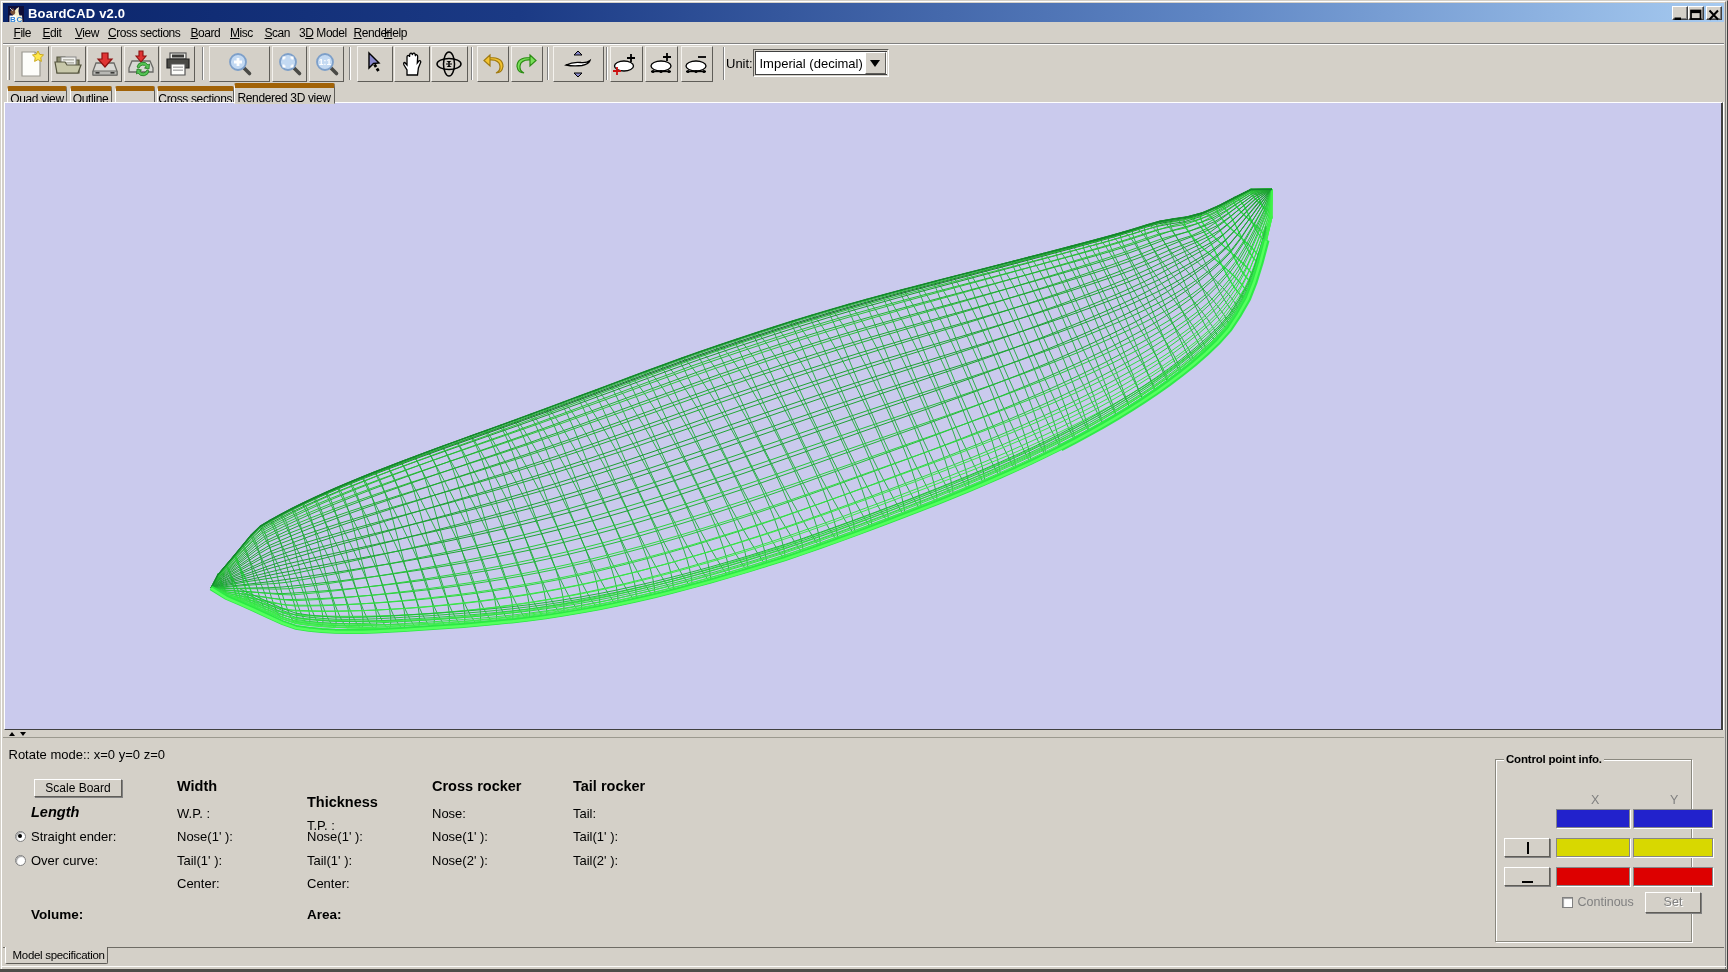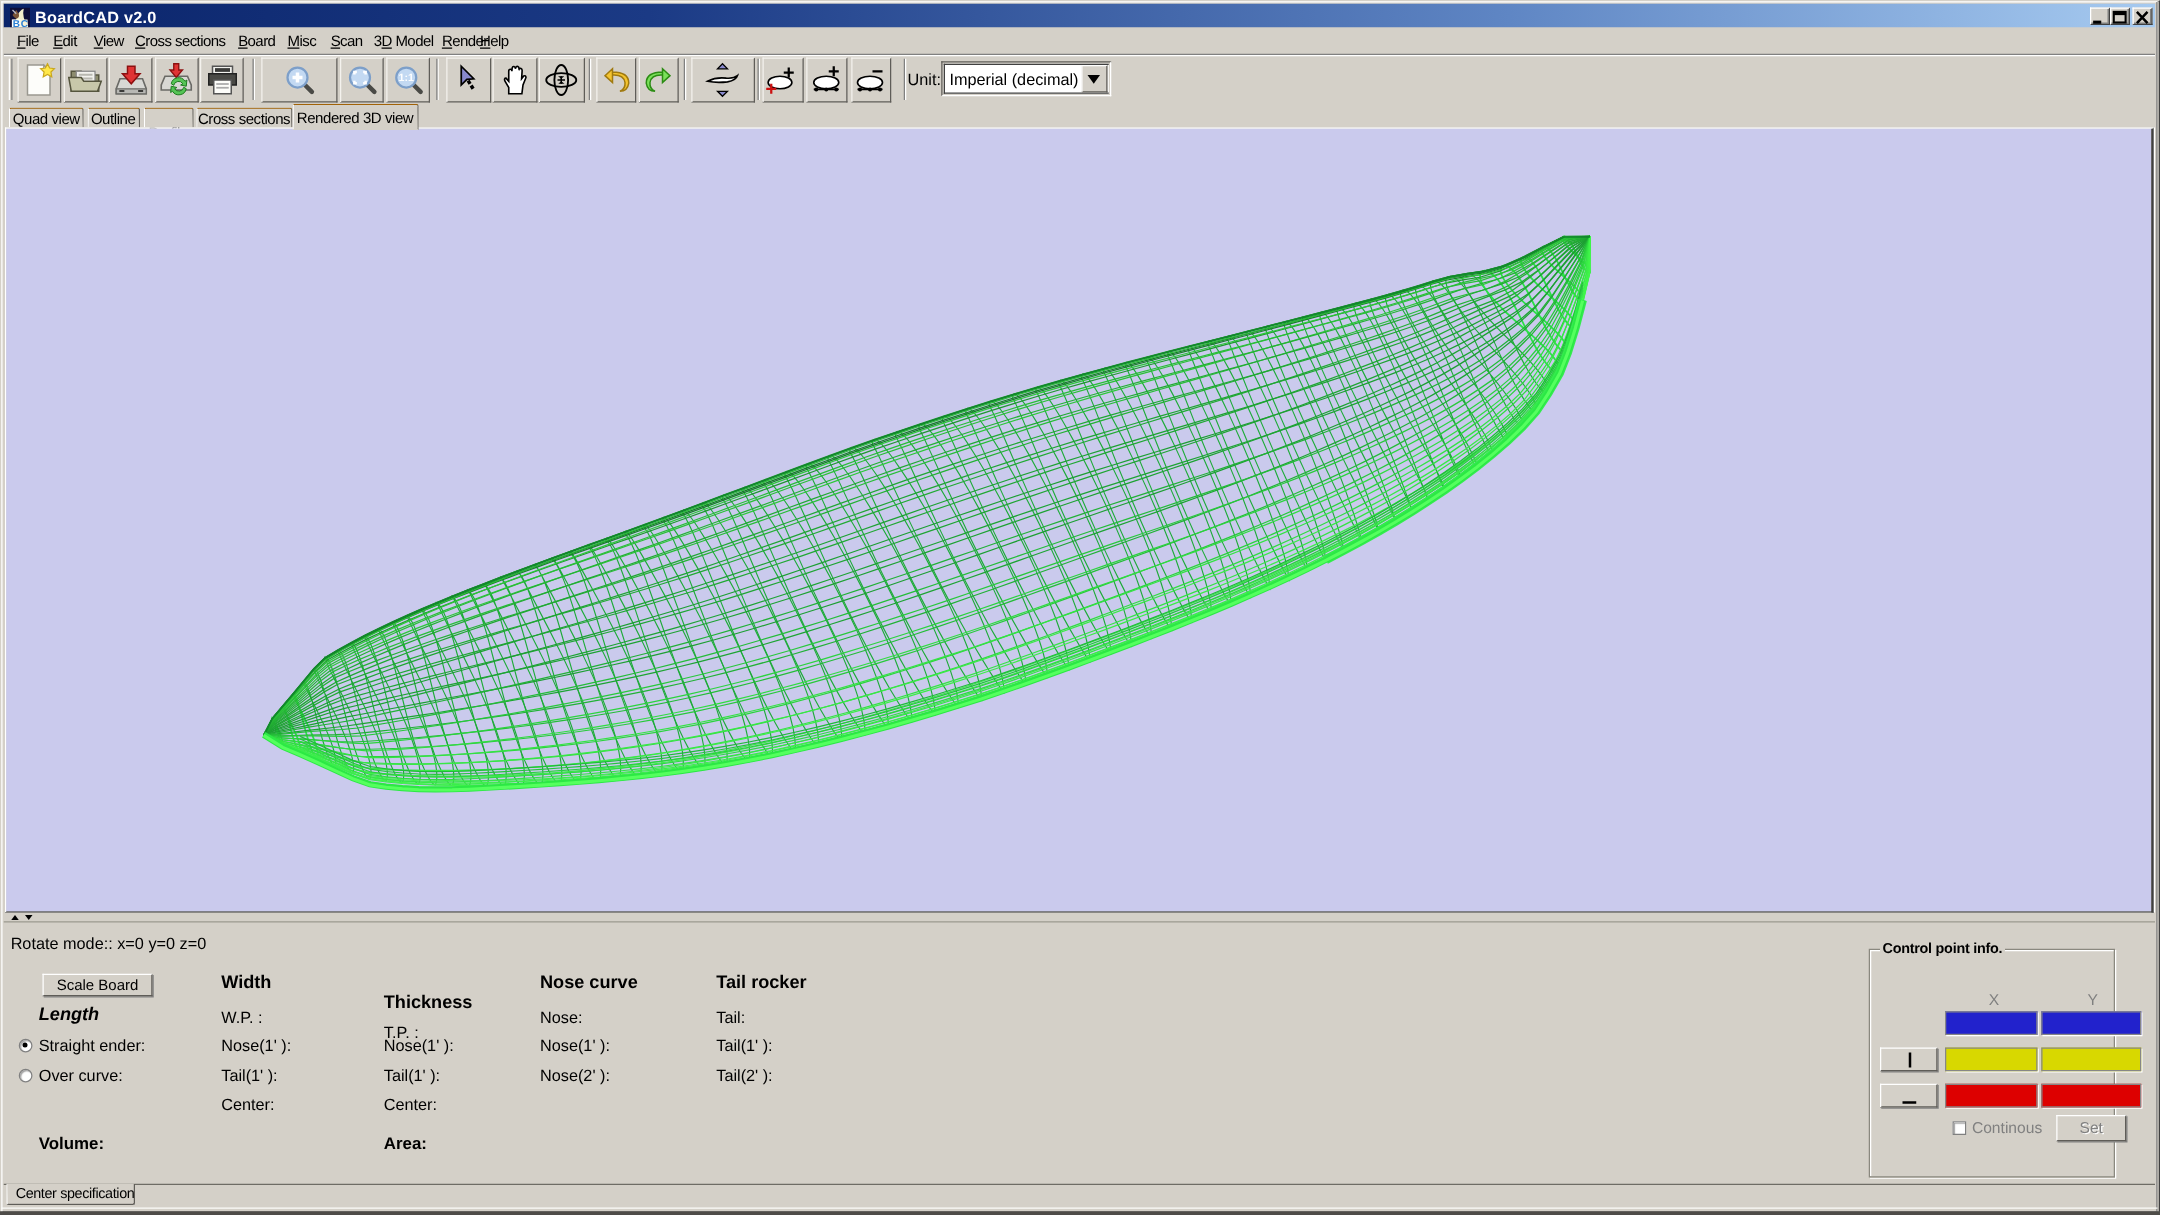--- a/index.html
+++ b/index.html
@@ -22,21 +22,21 @@
 #menubar span{position:absolute;top:3.5px;}
 
 #toolbar{position:absolute;left:3px;top:43px;width:1721px;height:40px;background:#d4d0c8;
  border-top:1px solid #808080;box-shadow:inset 0 1px 0 #fff;}
 .tbb{position:absolute;top:2px;height:36px;background:#d4d0c8;
  border-top:1px solid #f4f2ee;border-left:1px solid #f4f2ee;border-right:1px solid #5f5d58;border-bottom:1px solid #5f5d58;}
 .tbb svg{position:absolute;left:50%;top:50%;transform:translate(-50%,-50%);}
 .tsep{position:absolute;top:3px;height:33px;width:2px;border-left:1px solid #808080;border-right:1px solid #fff;}
 .grip{position:absolute;top:3px;height:33px;width:3px;border-left:1px solid #fff;border-right:1px solid #808080;}
 
-.tab{position:absolute;background:#d4d0c8;border-top:1px solid #a16207;border-left:1px solid #fff;border-right:1px solid #5f5d58;
+.tab{position:absolute;background:#d4d0c8;border-top:5px solid #a16207;border-left:1px solid #fff;border-right:1px solid #5f5d58;
  border-top-left-radius:2px;border-top-right-radius:2px;font-size:12px;letter-spacing:-0.35px;text-align:center;color:#000;white-space:nowrap;}
 
 #vp{position:absolute;left:5px;top:103px;width:1716px;height:626px;background:#cacaed;}
 #vpborder{position:absolute;left:4px;top:102px;width:1719px;height:628px;
  border-top:1px solid #fff;border-left:1px solid #fff;border-right:1px solid #404040;border-bottom:1px solid #404040;}
 #vpborder2{position:absolute;left:1721px;top:103px;width:2px;height:627px;background:#404040;}
 #vpwhite{position:absolute;left:1723px;top:102px;width:1px;height:628px;background:#fff;}
 
 #splitter{position:absolute;left:3px;top:731px;width:1721px;height:6px;background:#d4d0c8;}
 
@@ -411,21 +411,21 @@
  <span class="lbl" style="left:174px;top:68px;">W.P. :</span>
  <span class="lbl" style="left:174px;top:91px;">Nose(1' ):</span>
  <span class="lbl" style="left:174px;top:115px;">Tail(1' ):</span>
  <span class="lbl" style="left:174px;top:138px;">Center:</span>
  <span class="lbl hd2" style="left:304px;top:169px;">Area:</span>
  <span class="lbl hd" style="left:304px;top:56px;">Thickness</span>
  <span class="lbl" style="left:304px;top:80px;">T.P. :</span>
  <span class="lbl" style="left:304px;top:91px;">Nose(1' ):</span>
  <span class="lbl" style="left:304px;top:115px;">Tail(1' ):</span>
  <span class="lbl" style="left:304px;top:138px;">Center:</span>
- <span class="lbl hd" style="left:429px;top:40px;">Nose curve</span>
+ <span class="lbl hd" style="left:429px;top:40px;">Cross rocker</span>
  <span class="lbl" style="left:429px;top:68px;">Nose:</span>
  <span class="lbl" style="left:429px;top:91px;">Nose(1' ):</span>
  <span class="lbl" style="left:429px;top:115px;">Nose(2' ):</span>
  <span class="lbl hd" style="left:570px;top:40px;">Tail rocker</span>
  <span class="lbl" style="left:570px;top:68px;">Tail:</span>
  <span class="lbl" style="left:570px;top:91px;">Tail(1' ):</span>
  <span class="lbl" style="left:570px;top:115px;">Tail(2' ):</span>
 </div>
 <div id="cpinfo">
  <span class="title">Control point info.</span>
@@ -444,14 +444,14 @@
       <div style="position:absolute;left:17px;top:13px;width:11px;height:1.6px;background:#000;"></div>
     </div>
  <div class="abs" style="left:66px;top:137px;width:11px;height:11px;background:#fff;border:1px solid #808080;box-shadow:inset 1px 1px 1px #a0a0a0;"></div>
  <span class="abs graytxt" style="left:81.5px;top:135px;font-size:12.5px;">Continous</span>
  <div class="bevelbtn graytxt" style="left:149px;top:132px;width:56px;height:21px;font-size:12.5px;padding-top:2px;text-shadow:1px 1px 0 #fff;">Set</div>
 </div>
 <div id="bstabline"></div>
 <div class="abs" style="left:1px;top:966px;width:1725px;height:1px;background:#fcfbf9;"></div>
 <div class="abs" style="left:0px;top:969px;width:1728px;height:3px;background:#4e4c48;"></div>
 <div id="bstab">
-    <span style="position:absolute;left:7px;top:2px;">Center specification</span>
+    <span style="position:absolute;left:7px;top:2px;">Model specification</span>
   </div>
 
 </body></html>

